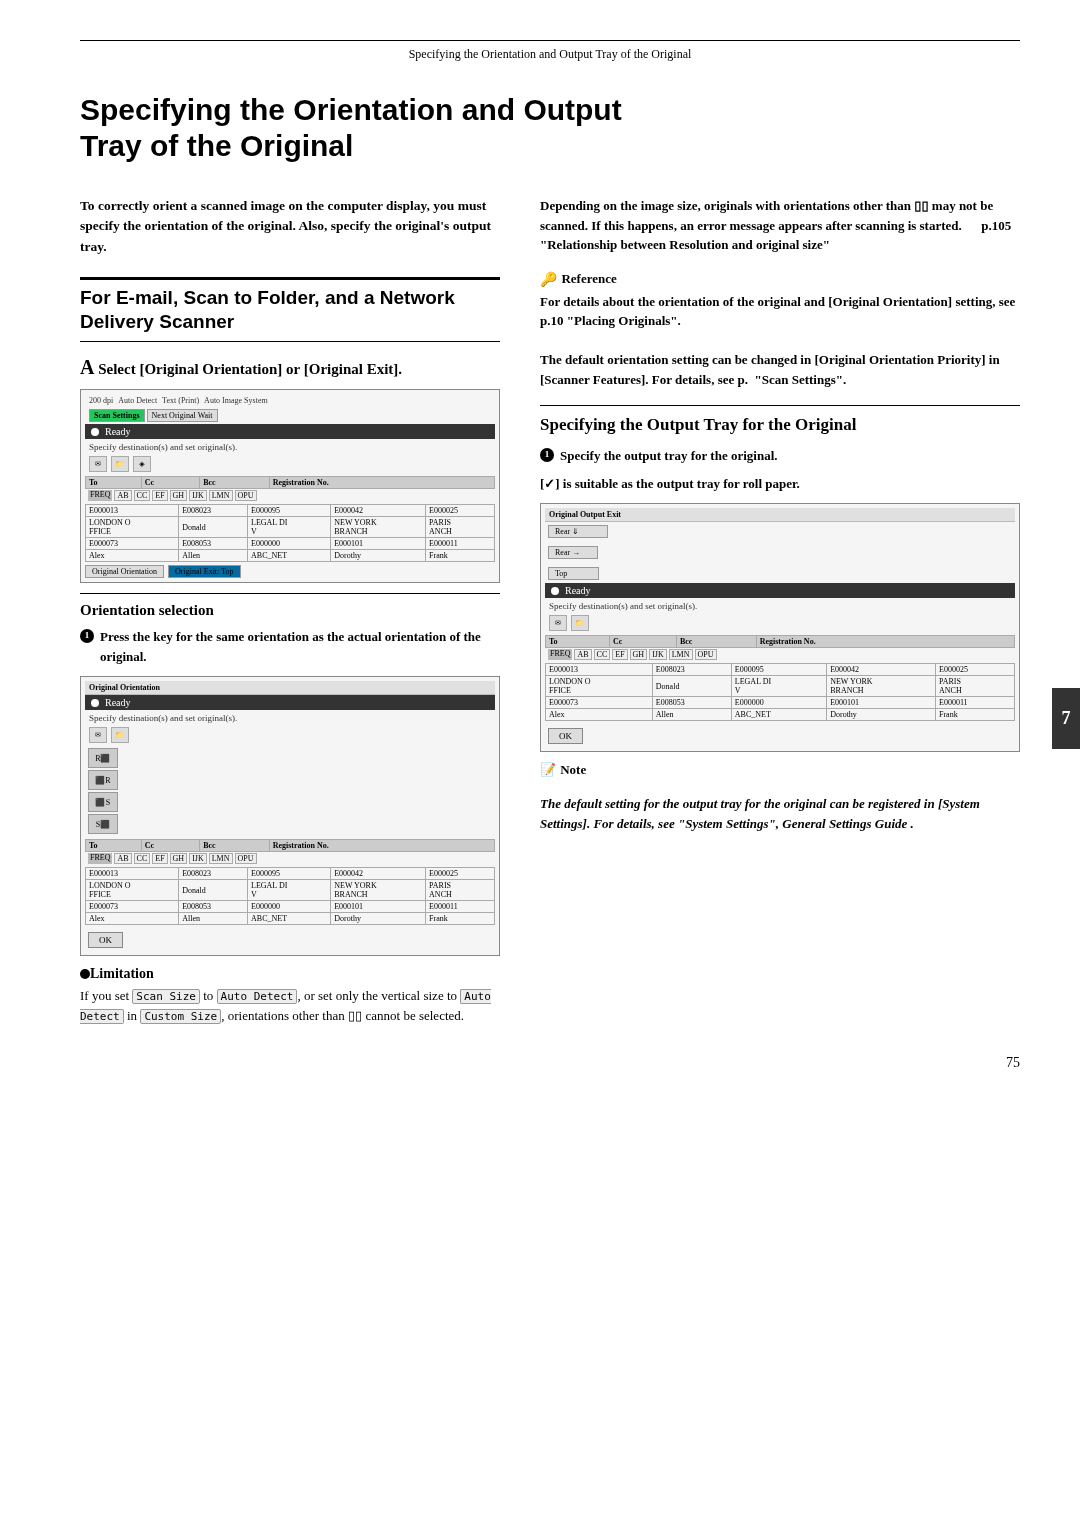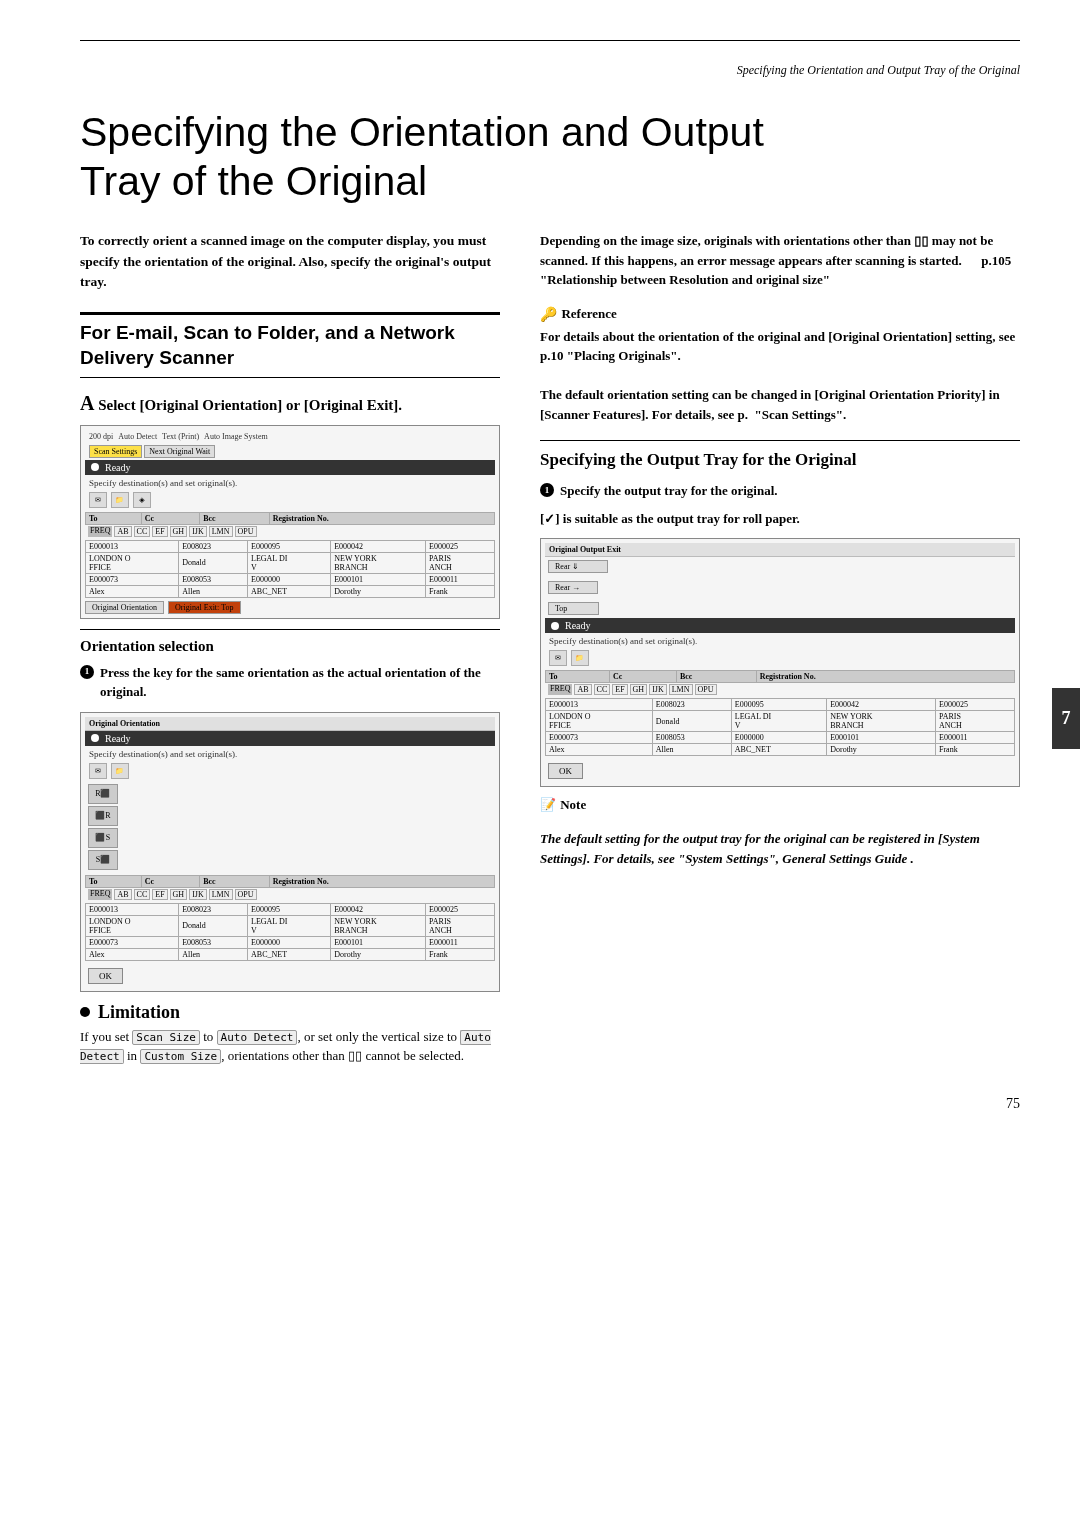--- a/index.html
+++ b/index.html
@@ -13,31 +13,30 @@
       position: relative;
     }
     .page-container {
       width: 1080px;
       min-height: 1528px;
       padding: 40px 60px 60px 80px;
       position: relative;
     }
     .header-line {
       border-top: 1px solid #000;
-      padding-top: 22px;
+      padding-top: 6px;
       margin-bottom: 30px;
-      text-align: right;
+      text-align: center;
       font-size: 12px;
-      font-style: italic;
     }
     .main-title {
-      font-size: 41px;
-      font-weight: normal;
+      font-size: 30px;
+      font-weight: bold;
       line-height: 1.2;
-      margin-bottom: 25px;
+      margin-bottom: 32px;
       font-family: Arial, sans-serif;
     }
     .two-col {
       display: flex;
       gap: 40px;
     }
     .col-left {
       width: 420px;
       flex-shrink: 0;
     }
@@ -149,24 +148,24 @@
       font-size: 9px;
       display: flex; align-items: center; justify-content: center;
       flex-shrink: 0;
       margin-top: 2px;
     }
     .limitation-box {
       margin-top: 10px;
     }
     .limitation-title {
       font-weight: bold;
-      font-size: 18px;
+      font-size: 14px;
       display: flex;
       align-items: center;
-      gap: 8px;
+      gap: 0;
     }
     .limitation-icon {
       width: 10px; height: 10px;
       border-radius: 50%;
       background: #000;
       display: inline-block;
     }
     .limitation-text {
       font-size: 13px;
       line-height: 1.5;
@@ -292,21 +291,21 @@
       </p>
 
       <div class="screen-box">
         <div style="display:flex; gap:5px; padding:2px 4px; font-size:8px; color:#333; flex-wrap:wrap;">
           <span>200 dpi</span>
           <span>Auto Detect</span>
           <span>Text (Print)</span>
           <span>Auto Image System</span>
         </div>
         <div style="display:flex; gap:2px; padding:2px 4px; font-size:8px;">
-          <div style="background:#fde047; border:1px solid #999; padding:1px 4px; font-size:8px;">Scan Settings</div>
+          <div style="background:#22c55e; border:1px solid #999; padding:1px 4px; font-size:8px;font-weight:bold;">Scan Settings</div>
           <div style="background:#ddd; border:1px solid #999; padding:1px 4px; font-size:8px;">Next Original Wait</div>
         </div>
         <div class="screen-title-bar">
           <span class="ready-dot"></span>
           <span>Ready</span>
         </div>
         <div class="screen-subtitle">Specify destination(s) and set original(s).</div>
         <div class="screen-icons-row">
           <div class="screen-icon">✉</div>
           <div class="screen-icon">📁</div>
@@ -359,21 +358,21 @@
             <td>Alex</td>
                 <td>Allen</td>
                 <td>ABC_NET</td>
                 <td>Dorothy</td>
                 <td>Frank</td>
           </tr>
         </tbody>
           </table>
         <div style="display:flex; gap:4px; margin-top:3px; flex-wrap:wrap;">
           <div style="background:#ddd; border:1px solid #999; padding:1px 6px; font-size:8px;">Original Orientation</div>
-          <div style="background:#c2410c; border:1px solid #999; padding:1px 6px; font-size:8px;">Original Exit: Top</div>
+          <div style="background:#0369a1; border:1px solid #999; padding:1px 6px; font-size:8px;">Original Exit: Top</div>
         </div>
       </div>
 
       <div class="orientation-subsection">
         <div class="orientation-title">Orientation selection</div>
 
         <div class="bullet-item">
           <span class="bullet-circle">1</span>
           <span>Press the key for the same orientation as the actual orientation of the original.</span>
         </div>

